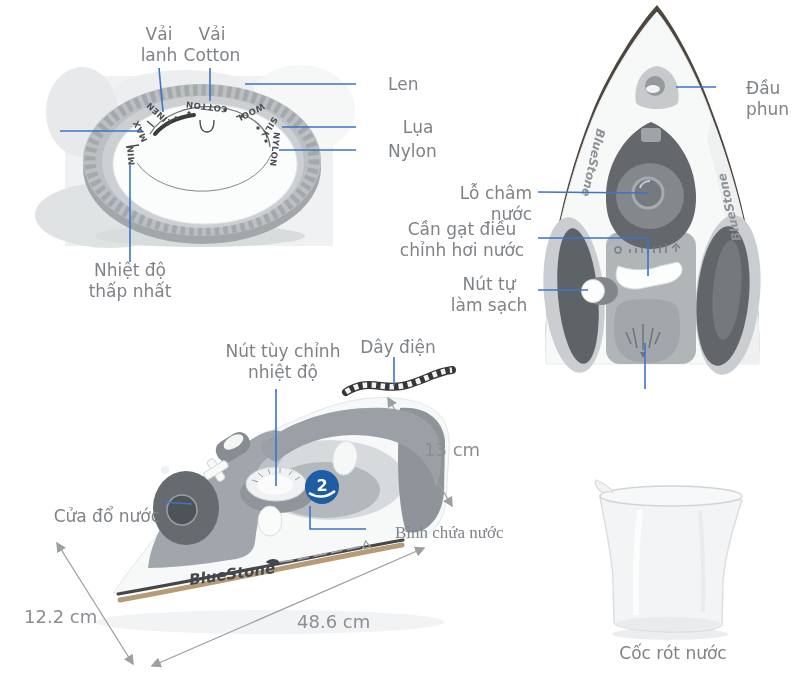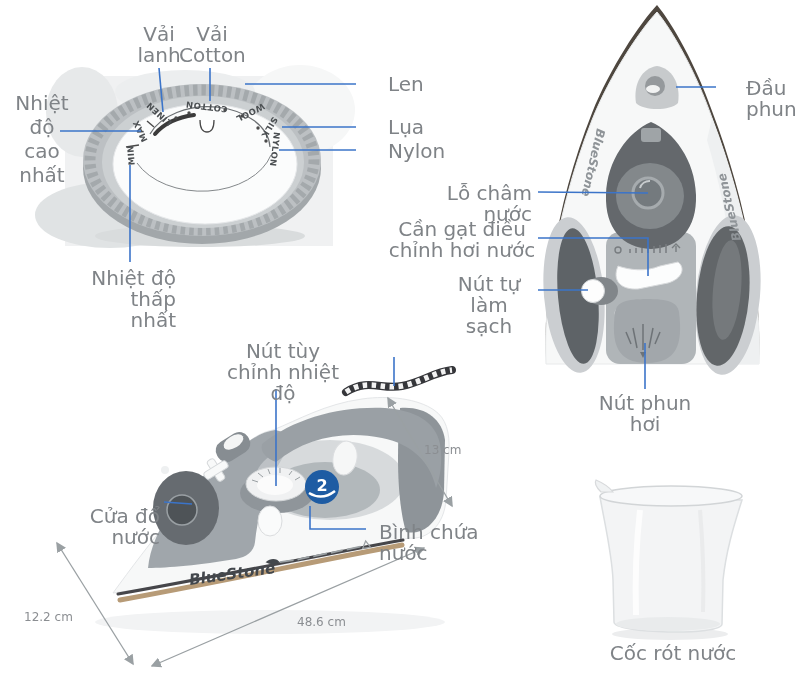--- a/index.html
+++ b/index.html
@@ -1,22 +1,22 @@
 <!DOCTYPE html>
 <html><head>
 <meta charset="utf-8">
 <style>
   html,body{margin:0;padding:0;background:#fff;}
   .canvas{position:relative;width:800px;height:681px;background:#ffffff;overflow:hidden;
           font-family:"DejaVu Sans","Liberation Sans",sans-serif;}
   svg.art{position:absolute;left:0;top:0;}
-  .lbl{position:absolute;color:#7f8387;font-size:20px;line-height:21px;text-align:center;}
+  .lbl{position:absolute;color:#7f8387;font-size:17px;line-height:21px;text-align:center;}
   .lbl.al{text-align:left;margin-left:24px;}
   .lbl.ar{text-align:right;}
-  .dim{position:absolute;color:#8b8e92;font-size:12px;line-height:20px;}
+  .dim{position:absolute;color:#8b8e92;font-size:18px;line-height:20px;}
   svg text.mark{font-size:8.5px;font-weight:bold;fill:#4b4f52;letter-spacing:.4px;text-anchor:middle;}
   svg text.brand-v{font-size:12px;font-weight:bold;font-style:italic;fill:#8f9498;}
   svg text.brand-s{font-size:15px;font-weight:bold;font-style:italic;fill:#42474c;}
   svg text.badge-n{font-size:16px;font-weight:bold;fill:#ffffff;text-anchor:middle;}
 </style>
 </head>
 <body>
 
 <div class="canvas">
 
@@ -195,34 +195,33 @@
   <g stroke="#9aa0a3" stroke-width="1.3" fill="none">
     <line x1="388" y1="398" x2="452" y2="506" marker-start="url(#arr)" marker-end="url(#arr)"></line>
     <line x1="57" y1="543" x2="133" y2="664" marker-start="url(#arr)" marker-end="url(#arr)"></line>
     <line x1="152" y1="666" x2="424" y2="548" marker-start="url(#arr)" marker-end="url(#arr)"></line>
   </g>
 </svg>
 
 <div class="lbl" style="left:134px;top:24px;width:50px;">Vải lanh</div>
 <div class="lbl" style="left:179px;top:24px;width:66px;">Vải Cotton</div>
 <div class="lbl al" style="left:364px;top:74px;width:60px;">Len</div>
-<div class="lbl al" style="left:364px;top:117px;width:60px;">Lụa</div>
+<div class="lbl al" style="left:364px;top:117px;width:60px;text-align:center;">Lụa</div>
 <div class="lbl al" style="left:364px;top:141px;width:70px;">Nylon</div>
-<div class="lbl" style="left:14px;top:91px;width:56px;line-height:24px;">Nhiệt độ cao nhất</div>
-<div class="lbl" style="left:84px;top:268px;width:92px;text-align:right;">Nhiệt độ thấp nhất</div>
+<div class="lbl" style="left:84px;top:260px;width:92px;">Nhiệt độ thấp nhất</div>
 
 <div class="lbl al" style="left:722px;top:78px;width:80px;">Đầu phun</div>
 <div class="lbl ar" style="left:418px;top:183px;width:114px;">Lỗ châm nước</div>
 <div class="lbl" style="left:387px;top:219px;width:150px;">Cần gạt điều chỉnh hơi nước</div>
 <div class="lbl" style="left:445px;top:274px;width:88px;">Nút tự làm sạch</div>
-<div class="lbl" style="left:598px;top:393px;width:94px;">Nút phun hơi</div>
 
 <div class="lbl" style="left:218px;top:341px;width:130px;">Nút tùy chỉnh nhiệt độ</div>
+<div class="lbl" style="left:357px;top:337px;width:82px;">Dây điện</div>
 <div class="lbl ar" style="left:48px;top:506px;width:112px;">Cửa đổ nước</div>
-<div class="lbl al" style="left:355px;top:522px;width:140px;">Bình chứa nước</div>
+<div class="lbl al" style="left:371px;top:522px;width:140px;font-family:Liberation Serif, serif;">Bình chứa nước</div>
 
 <div class="dim" style="left:424px;top:440px;width:60px;">13 cm</div>
 <div class="dim" style="left:24px;top:607px;width:75px;">12.2 cm</div>
 <div class="dim" style="left:297px;top:612px;width:80px;">48.6 cm</div>
 
 <div class="lbl" style="left:607px;top:643px;width:132px;">Cốc rót nước</div>
 
 </div>
 
 </body></html>

